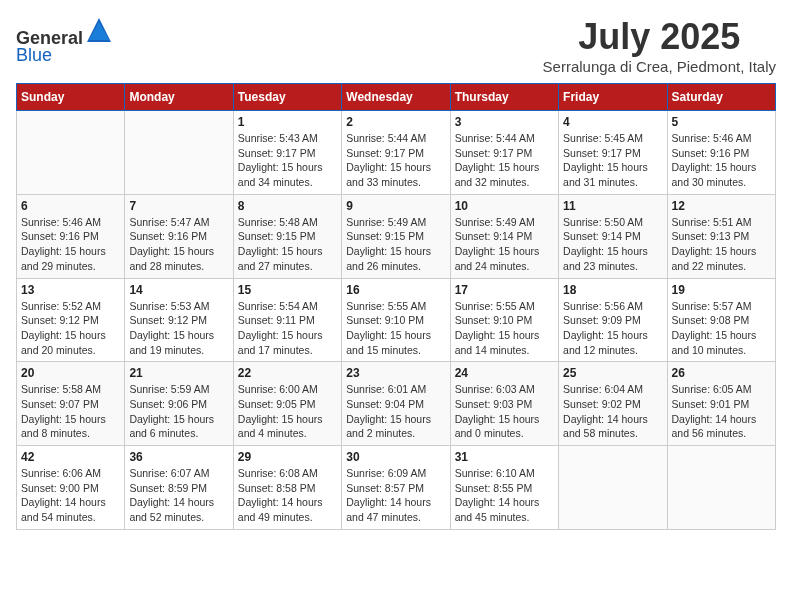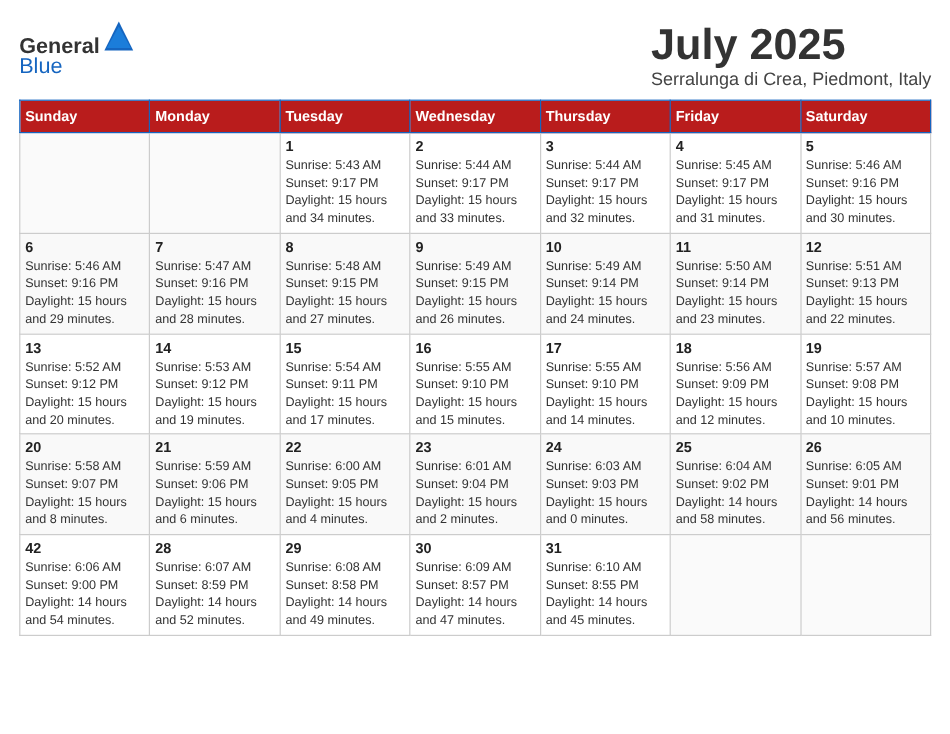--- a/index.html
+++ b/index.html
@@ -19,21 +19,21 @@
     .logo {
       display: flex;
       align-items: center;
     }
     .logo-icon {
       width: 28px;
       height: 28px;
       margin-left: 2px;
     }
     .title-block {
-      text-align: left;
+      text-align: center;
     }
     .calendar-title {
       font-size: 36px;
       font-weight: bold;
       color: #333;
     }
     .calendar-subtitle {
       font-size: 15px;
       color: #444;
     }
@@ -280,21 +280,21 @@
         </td>
       </tr>
       <tr>
         <td>
           <span class="day-number">42</span>
           <div class="day-info" style="white-space: pre-wrap;">Sunrise: 6:06 AM
 Sunset: 9:00 PM
 Daylight: 14 hours and 54 minutes.</div>
         </td>
         <td>
-          <span class="day-number">28</span>
+          <span class="day-number">36</span>
           <div class="day-info" style="white-space: pre-wrap;">Sunrise: 6:07 AM
 Sunset: 8:59 PM
 Daylight: 14 hours and 52 minutes.</div>
         </td>
         <td>
           <span class="day-number">29</span>
           <div class="day-info" style="white-space: pre-wrap;">Sunrise: 6:08 AM
 Sunset: 8:58 PM
 Daylight: 14 hours and 49 minutes.</div>
         </td>

